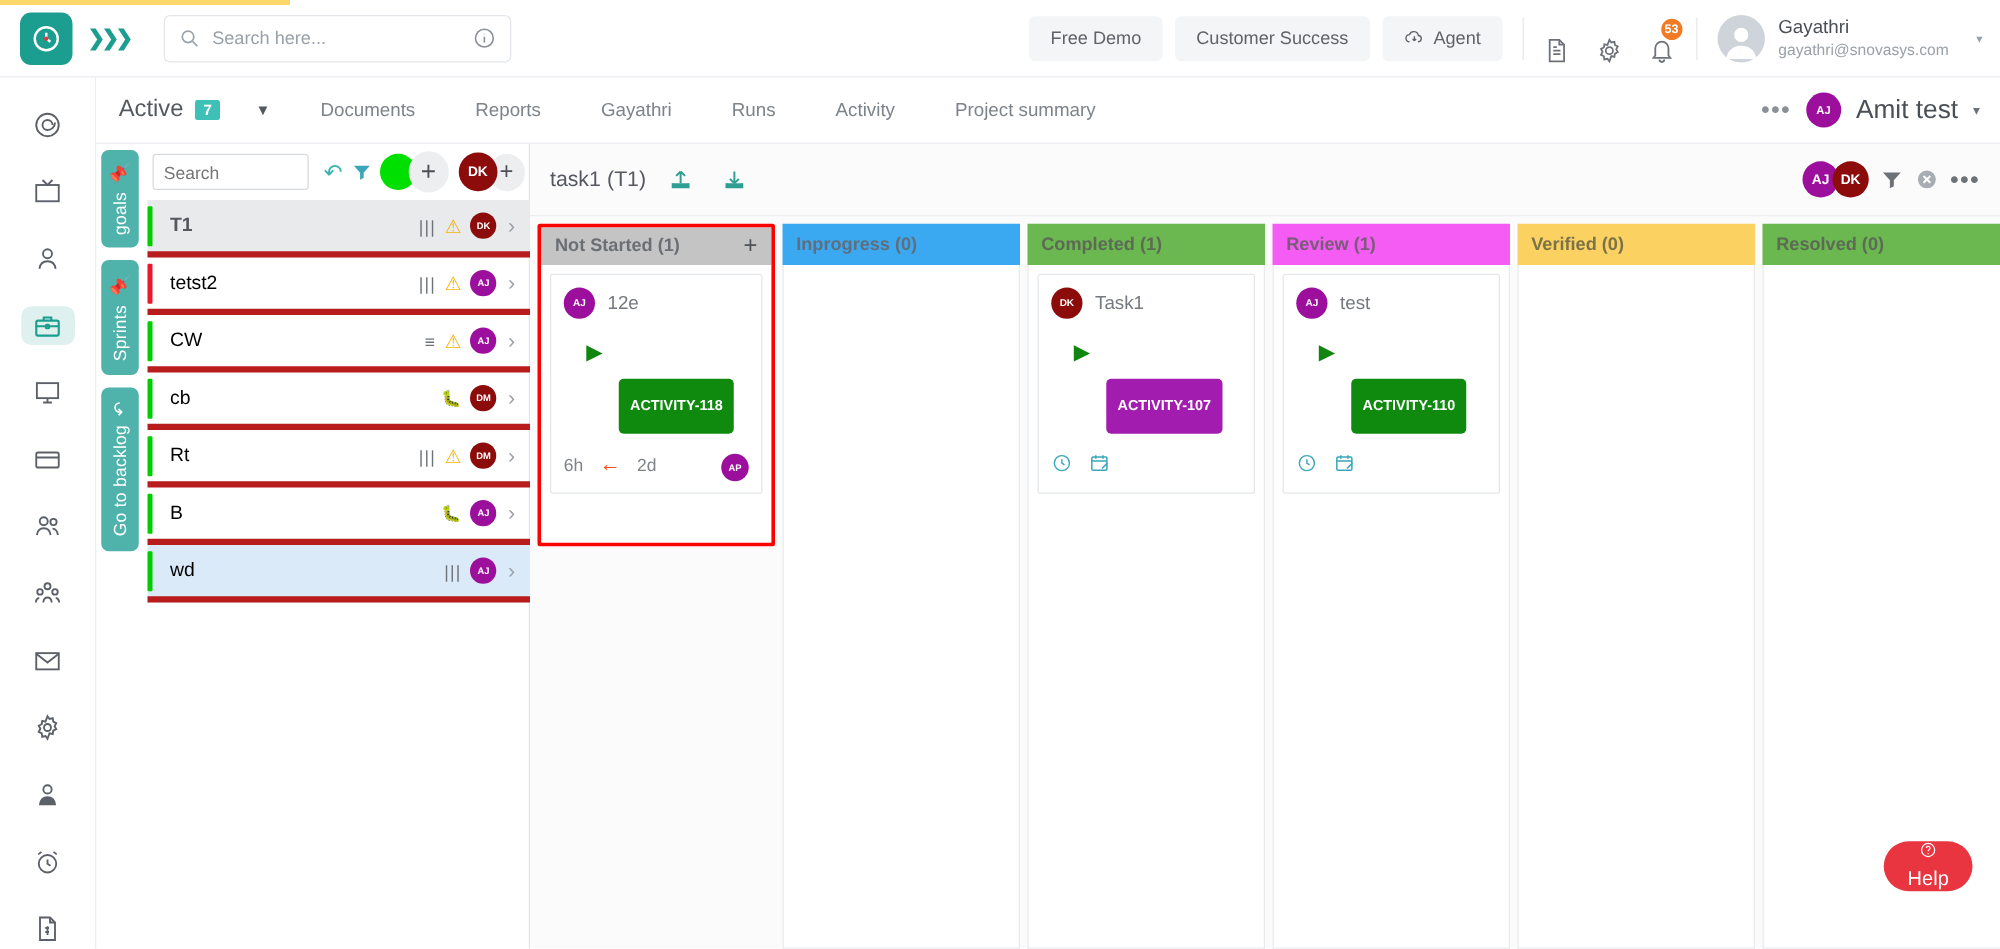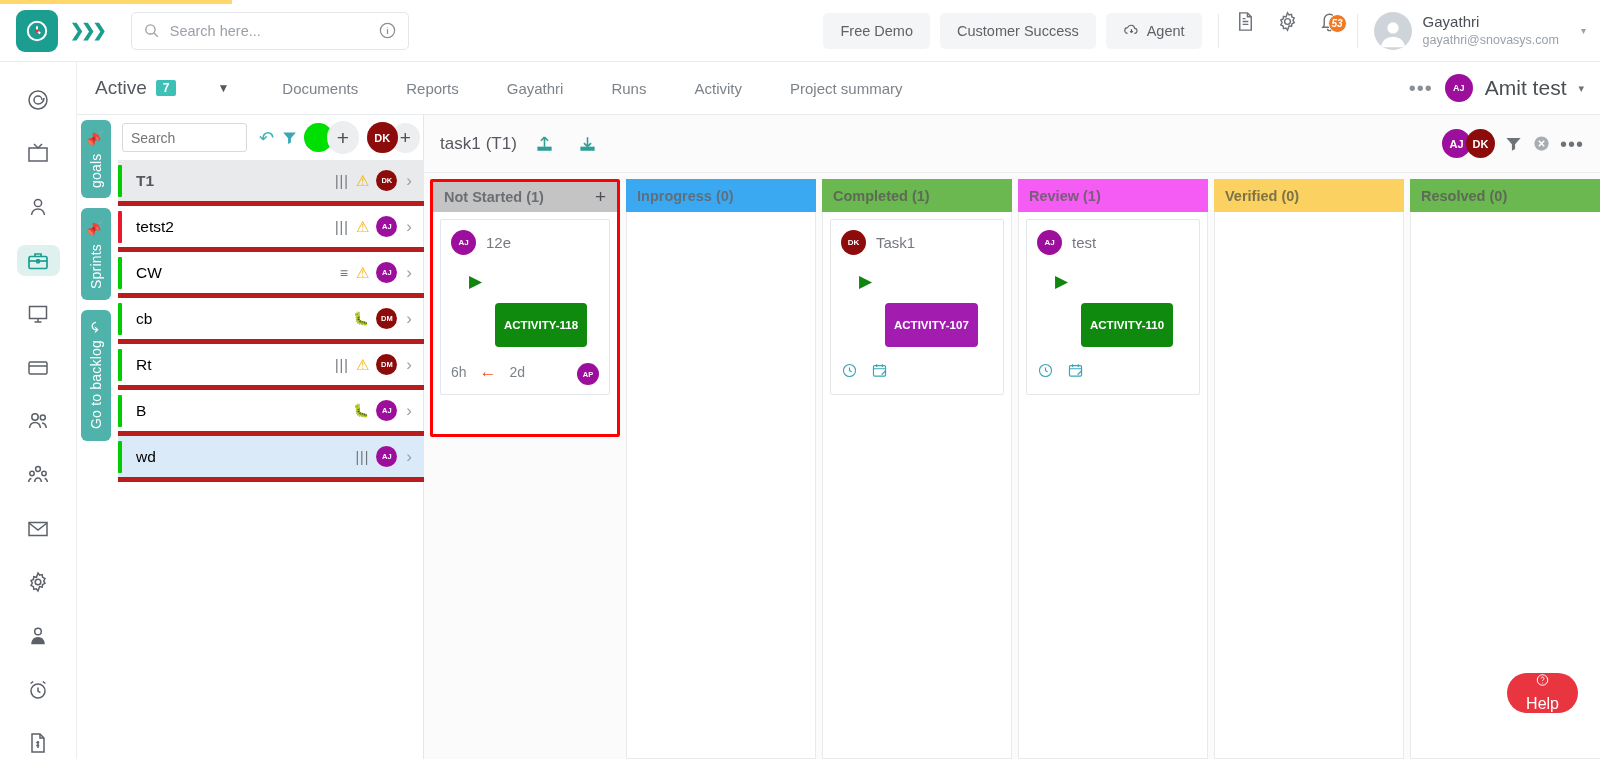--- a/index.html
+++ b/index.html
@@ -38,39 +38,39 @@
   }
   .search-wrap input::placeholder { color:#9aa1a9; }
 
   .top-right { margin-left:auto; display:flex; align-items:center; height:100%; padding-right:14px;}
   .pill-btn {
     background:#f4f5f7; border:none; border-radius:5px; height:36px; padding:0 17px;
     font-size:14.5px; color:#5f6368; font-family:"Liberation Sans", sans-serif;
     display:flex; align-items:center; gap:7px; margin-right:10px; cursor:pointer;
   }
   .divider-v { width:1px; height:34px; background:#e6e8eb; margin:0 6px; }
-  .icon-btn { width:42px; height:42px; display:flex; align-items:flex-start; justify-content:center; cursor:pointer; position:relative;font-style:italic;}
+  .icon-btn { width:42px; height:42px; display:flex; align-items:flex-end; justify-content:center; cursor:pointer; position:relative;}
   .badge {
     position:absolute; top:4px; right:4px; min-width:19px; height:19px; border-radius:50%;
     background:#f07b24; color:#fff; font-size:10px; font-weight:bold;
     display:flex; align-items:center; justify-content:center; padding:0 2px; border:1.5px solid #fff;
   }
   .avatar-circle-head {
     width:38px; height:38px; border-radius:50%; background:#cfd4da; margin-left:10px; margin-right:11px;
     display:flex; align-items:flex-end; justify-content:center; overflow:hidden; flex:0 0 auto;
   }
   .user-meta { line-height:1.32; }
   .user-name { font-size:15px; color:#4a4f55; }
   .user-mail { font-size:12.5px; color:#9aa1a9; }
   .caret-sm { margin-left:22px; color:#9aa1a9; font-size:10px; }
 
   
   .subnav {
     position:absolute; top:62px; left:77px; width:1523px; height:53px;
-    background:#fff; border-bottom:1px solid #e9ecef; display:flex; align-items:center; z-index:25;gap:13px;
+    background:#fff; border-bottom:1px solid #e9ecef; display:flex; align-items:center; z-index:25;
   }
   .active-group { display:flex; align-items:center; padding-left:18px; }
   .active-label { font-size:19px; color:#55595f; }
   .active-count {
     margin-left:9px; background:#3fc0b6; color:#fff; font-size:12px; font-weight:bold;
     padding:1px 7px; border-radius:2px;
   }
   .nav-caret { margin-left:28px; color:#55595f; font-size:12px; }
   .nav-links { display:flex; align-items:center; margin-left:40px; gap:48px; }
   .nav-links span { font-size:15px; color:#7d838a; cursor:pointer; }

